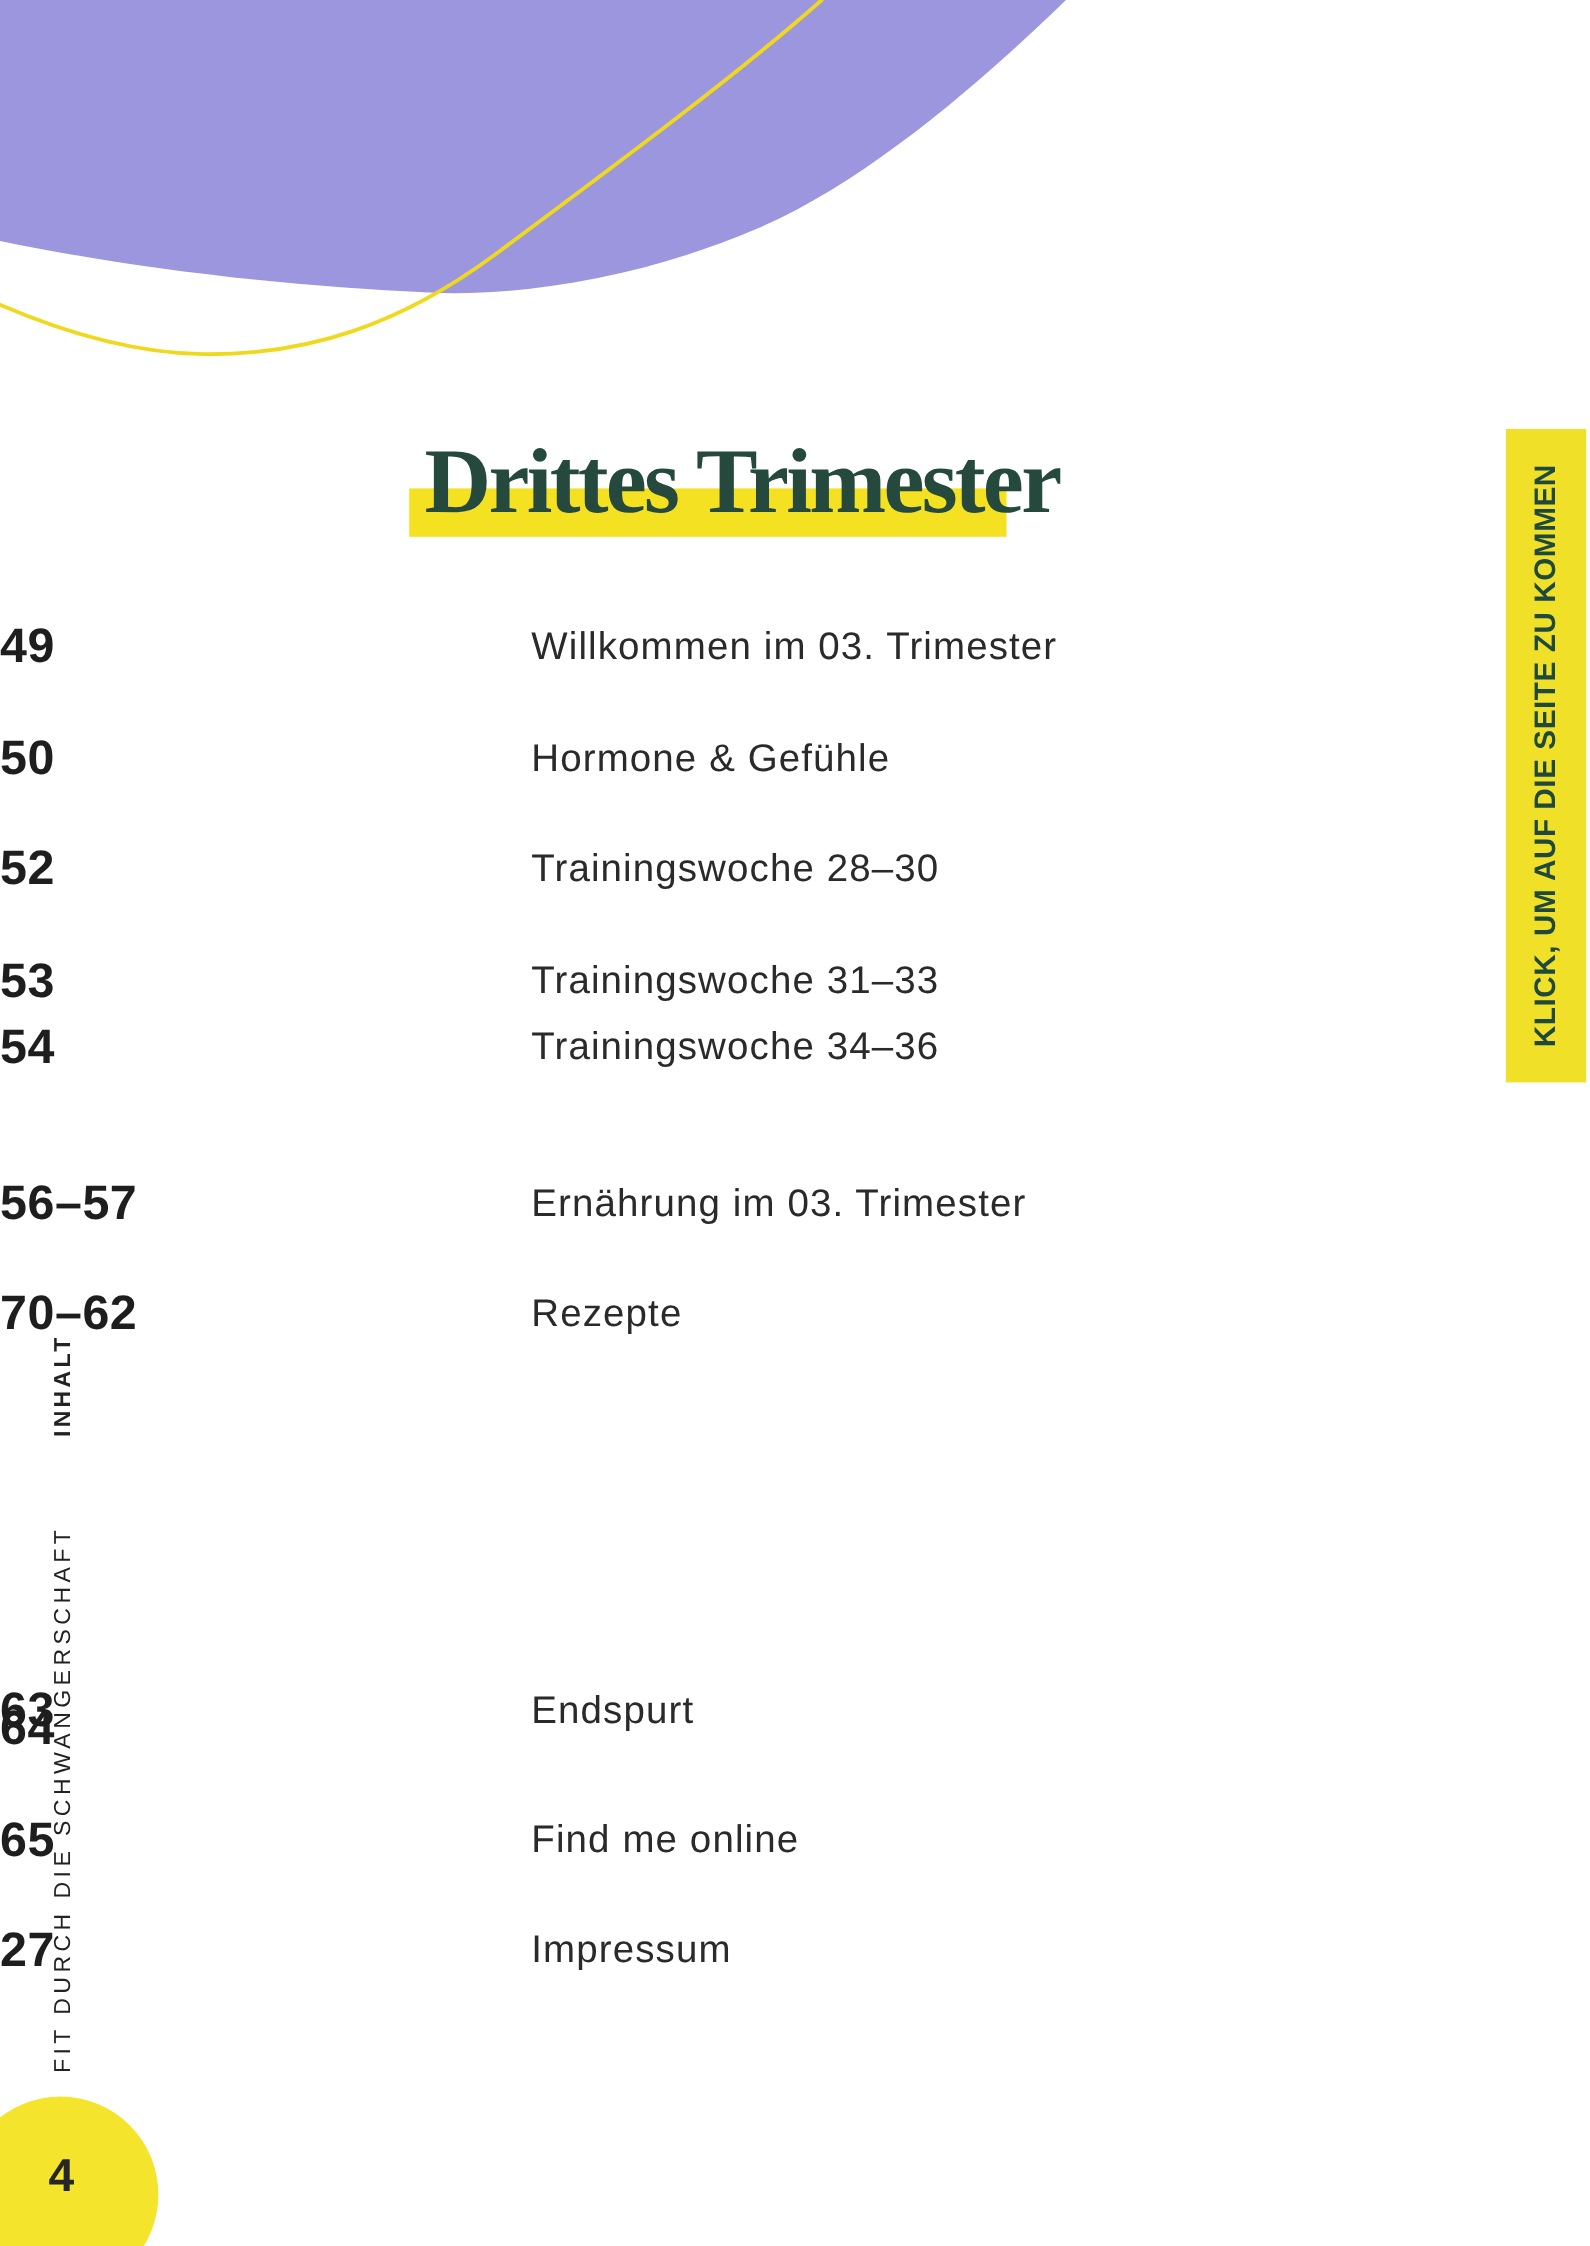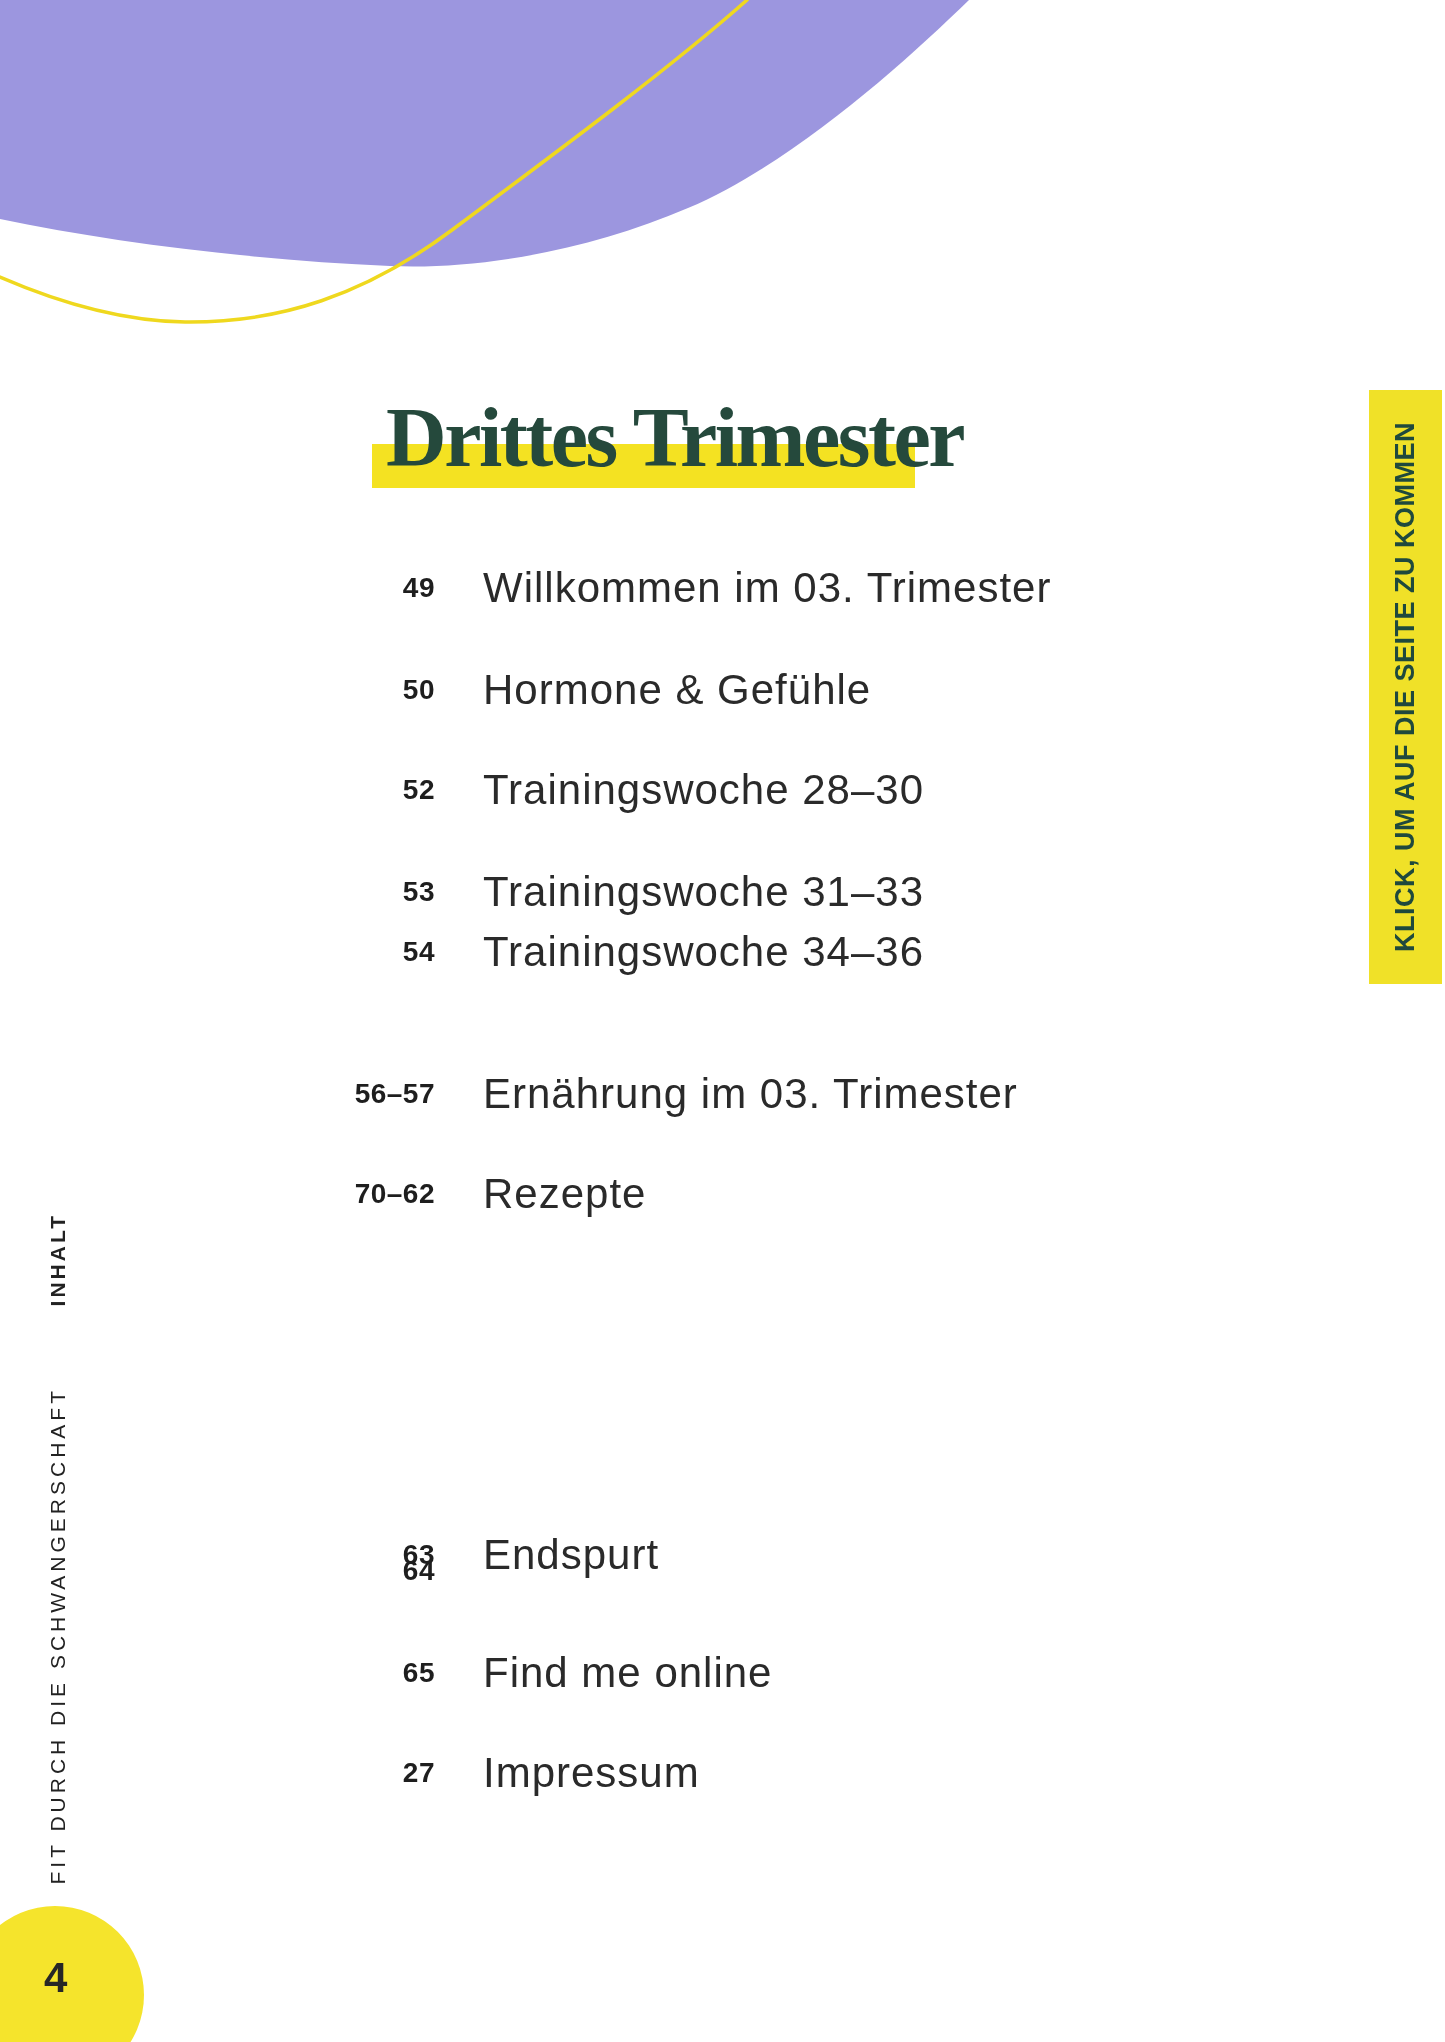--- a/index.html
+++ b/index.html
@@ -45,29 +45,29 @@
 
   
   .toc-row {
     position: absolute;
     left: 0; width: 1200px; height: 56px;
     line-height: 56px;
   }
   .toc-row .num {
     position: absolute; left: 0; top: 0;
     width: 435px;
-    text-align: right;
-    font-size: 28px;
+    text-align: left;
+    font-size: 44px;
     font-weight: bold;
     color: #1e1e1e;
     letter-spacing: 0.5px;
   }
   .toc-row .lbl {
     position: absolute; left: 483px; top: 0;
-    font-size: 42px;
+    font-size: 35px;
     font-weight: normal;
     color: #2a2a2a;
     letter-spacing: 1px;
     white-space: nowrap;
   }
 
   
   .banner {
     position: absolute;
     left: 1369px; top: 390px;

